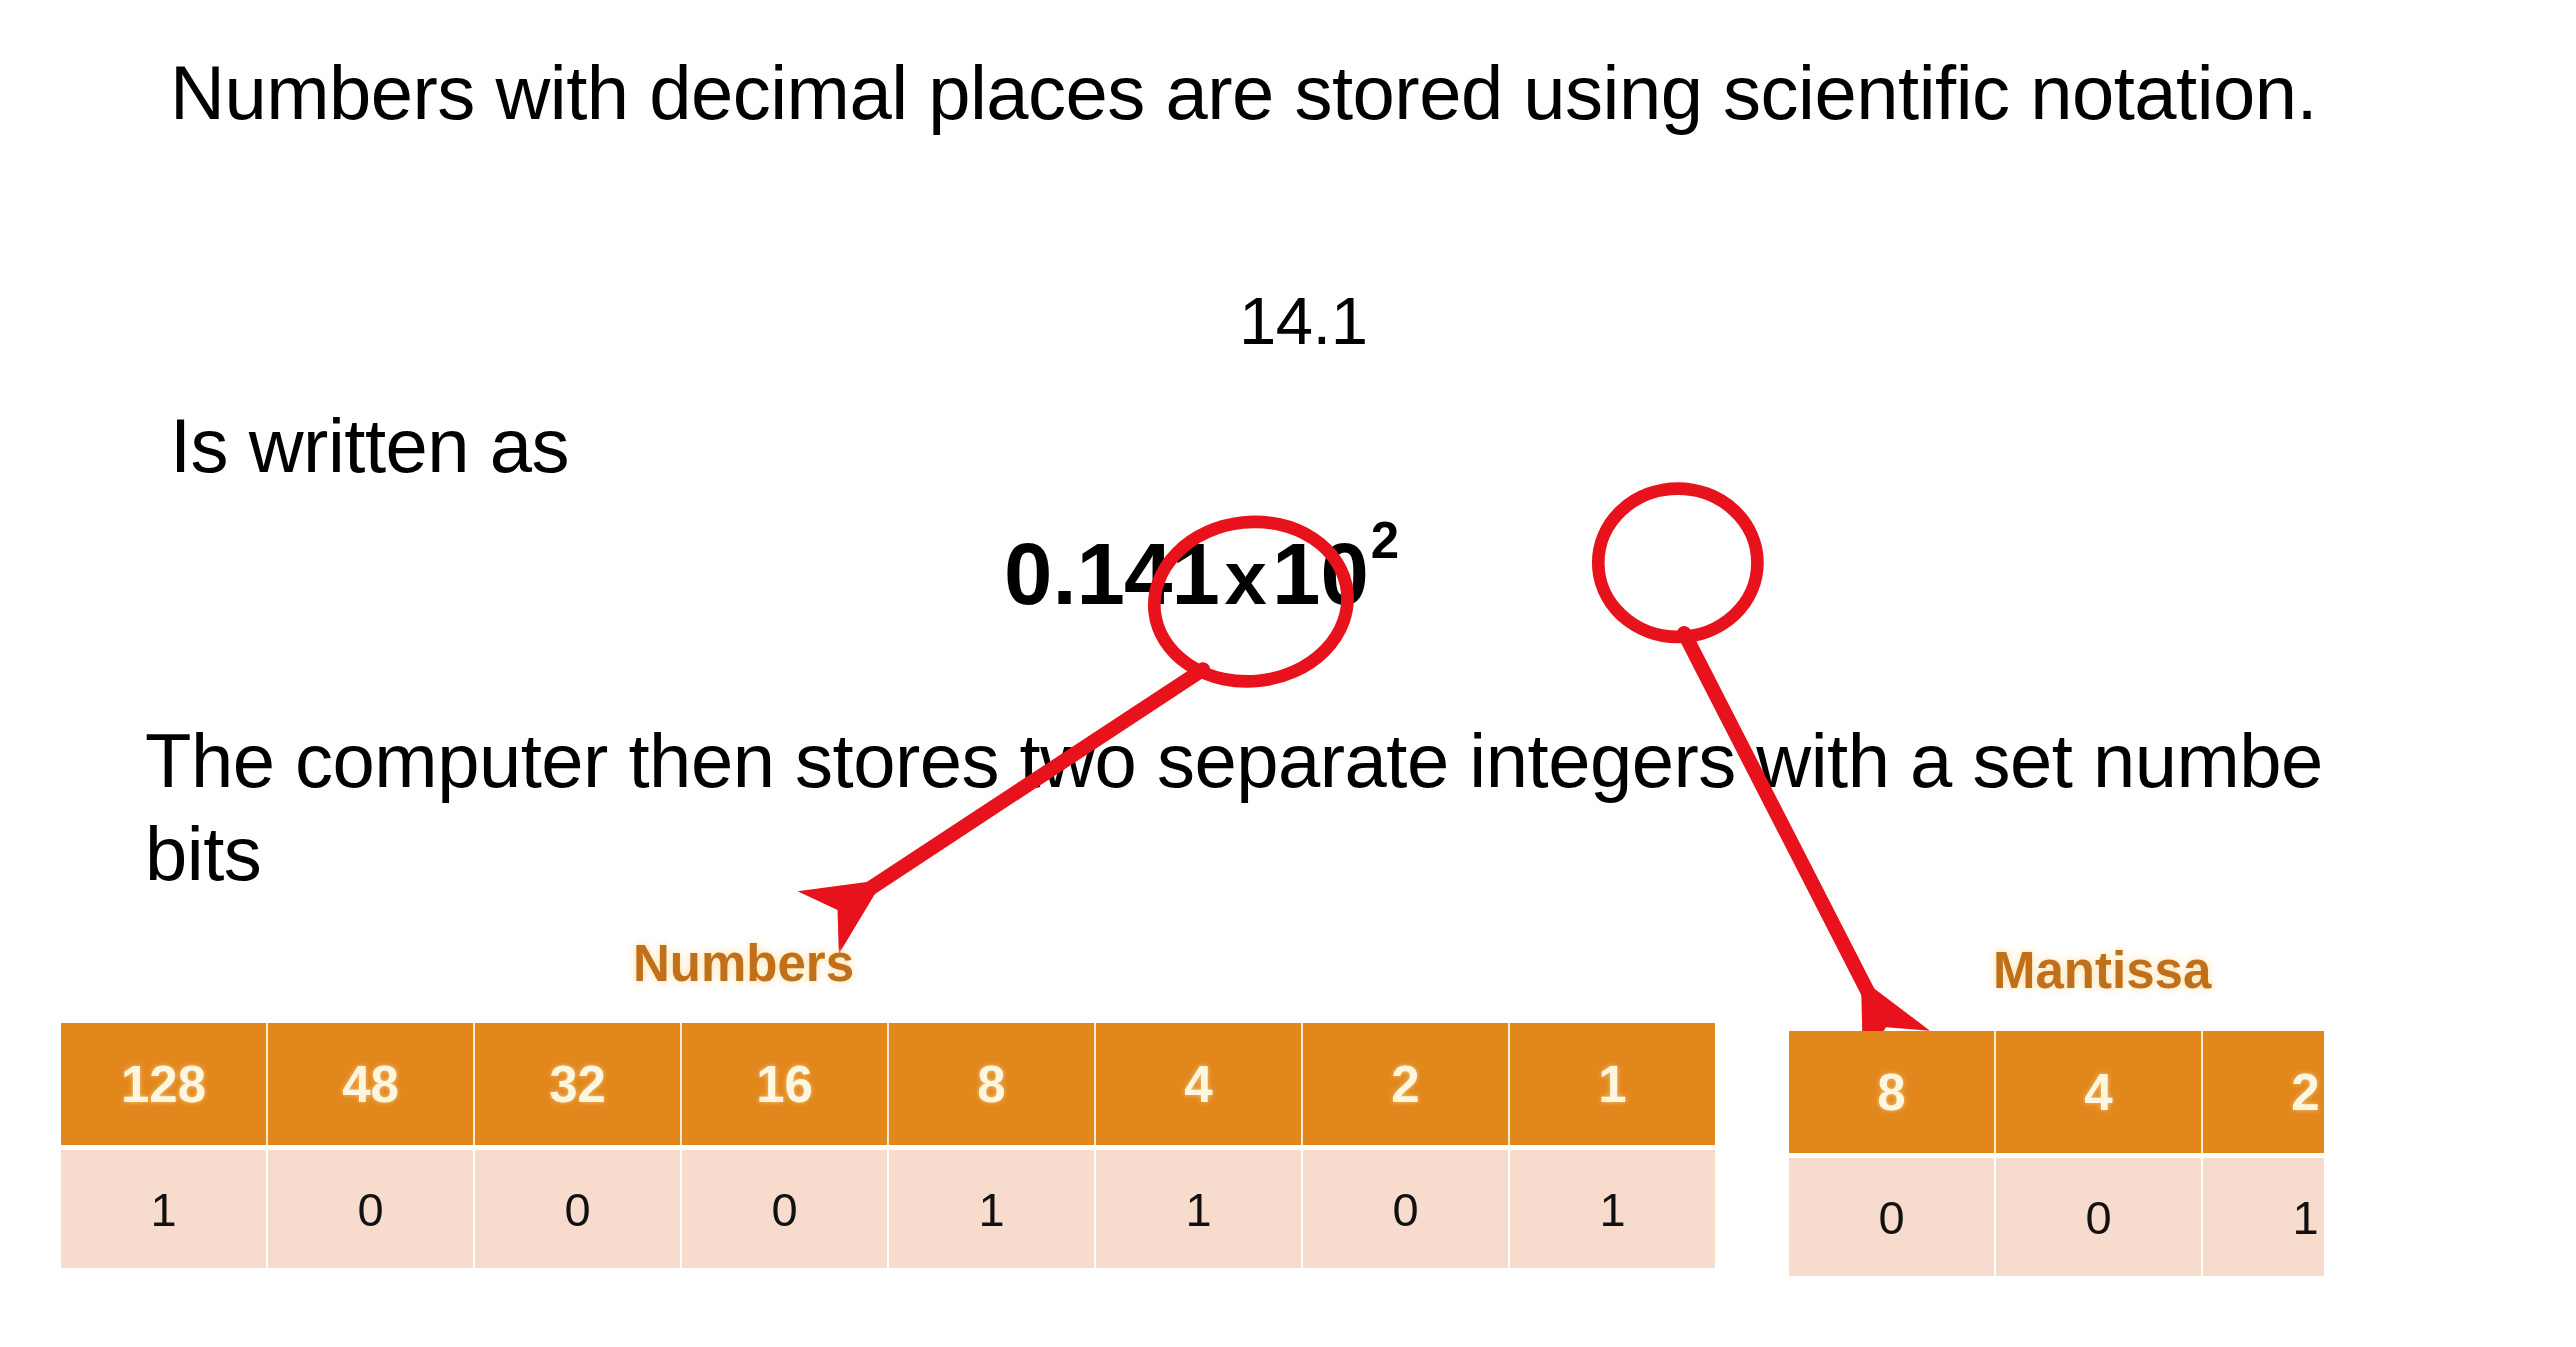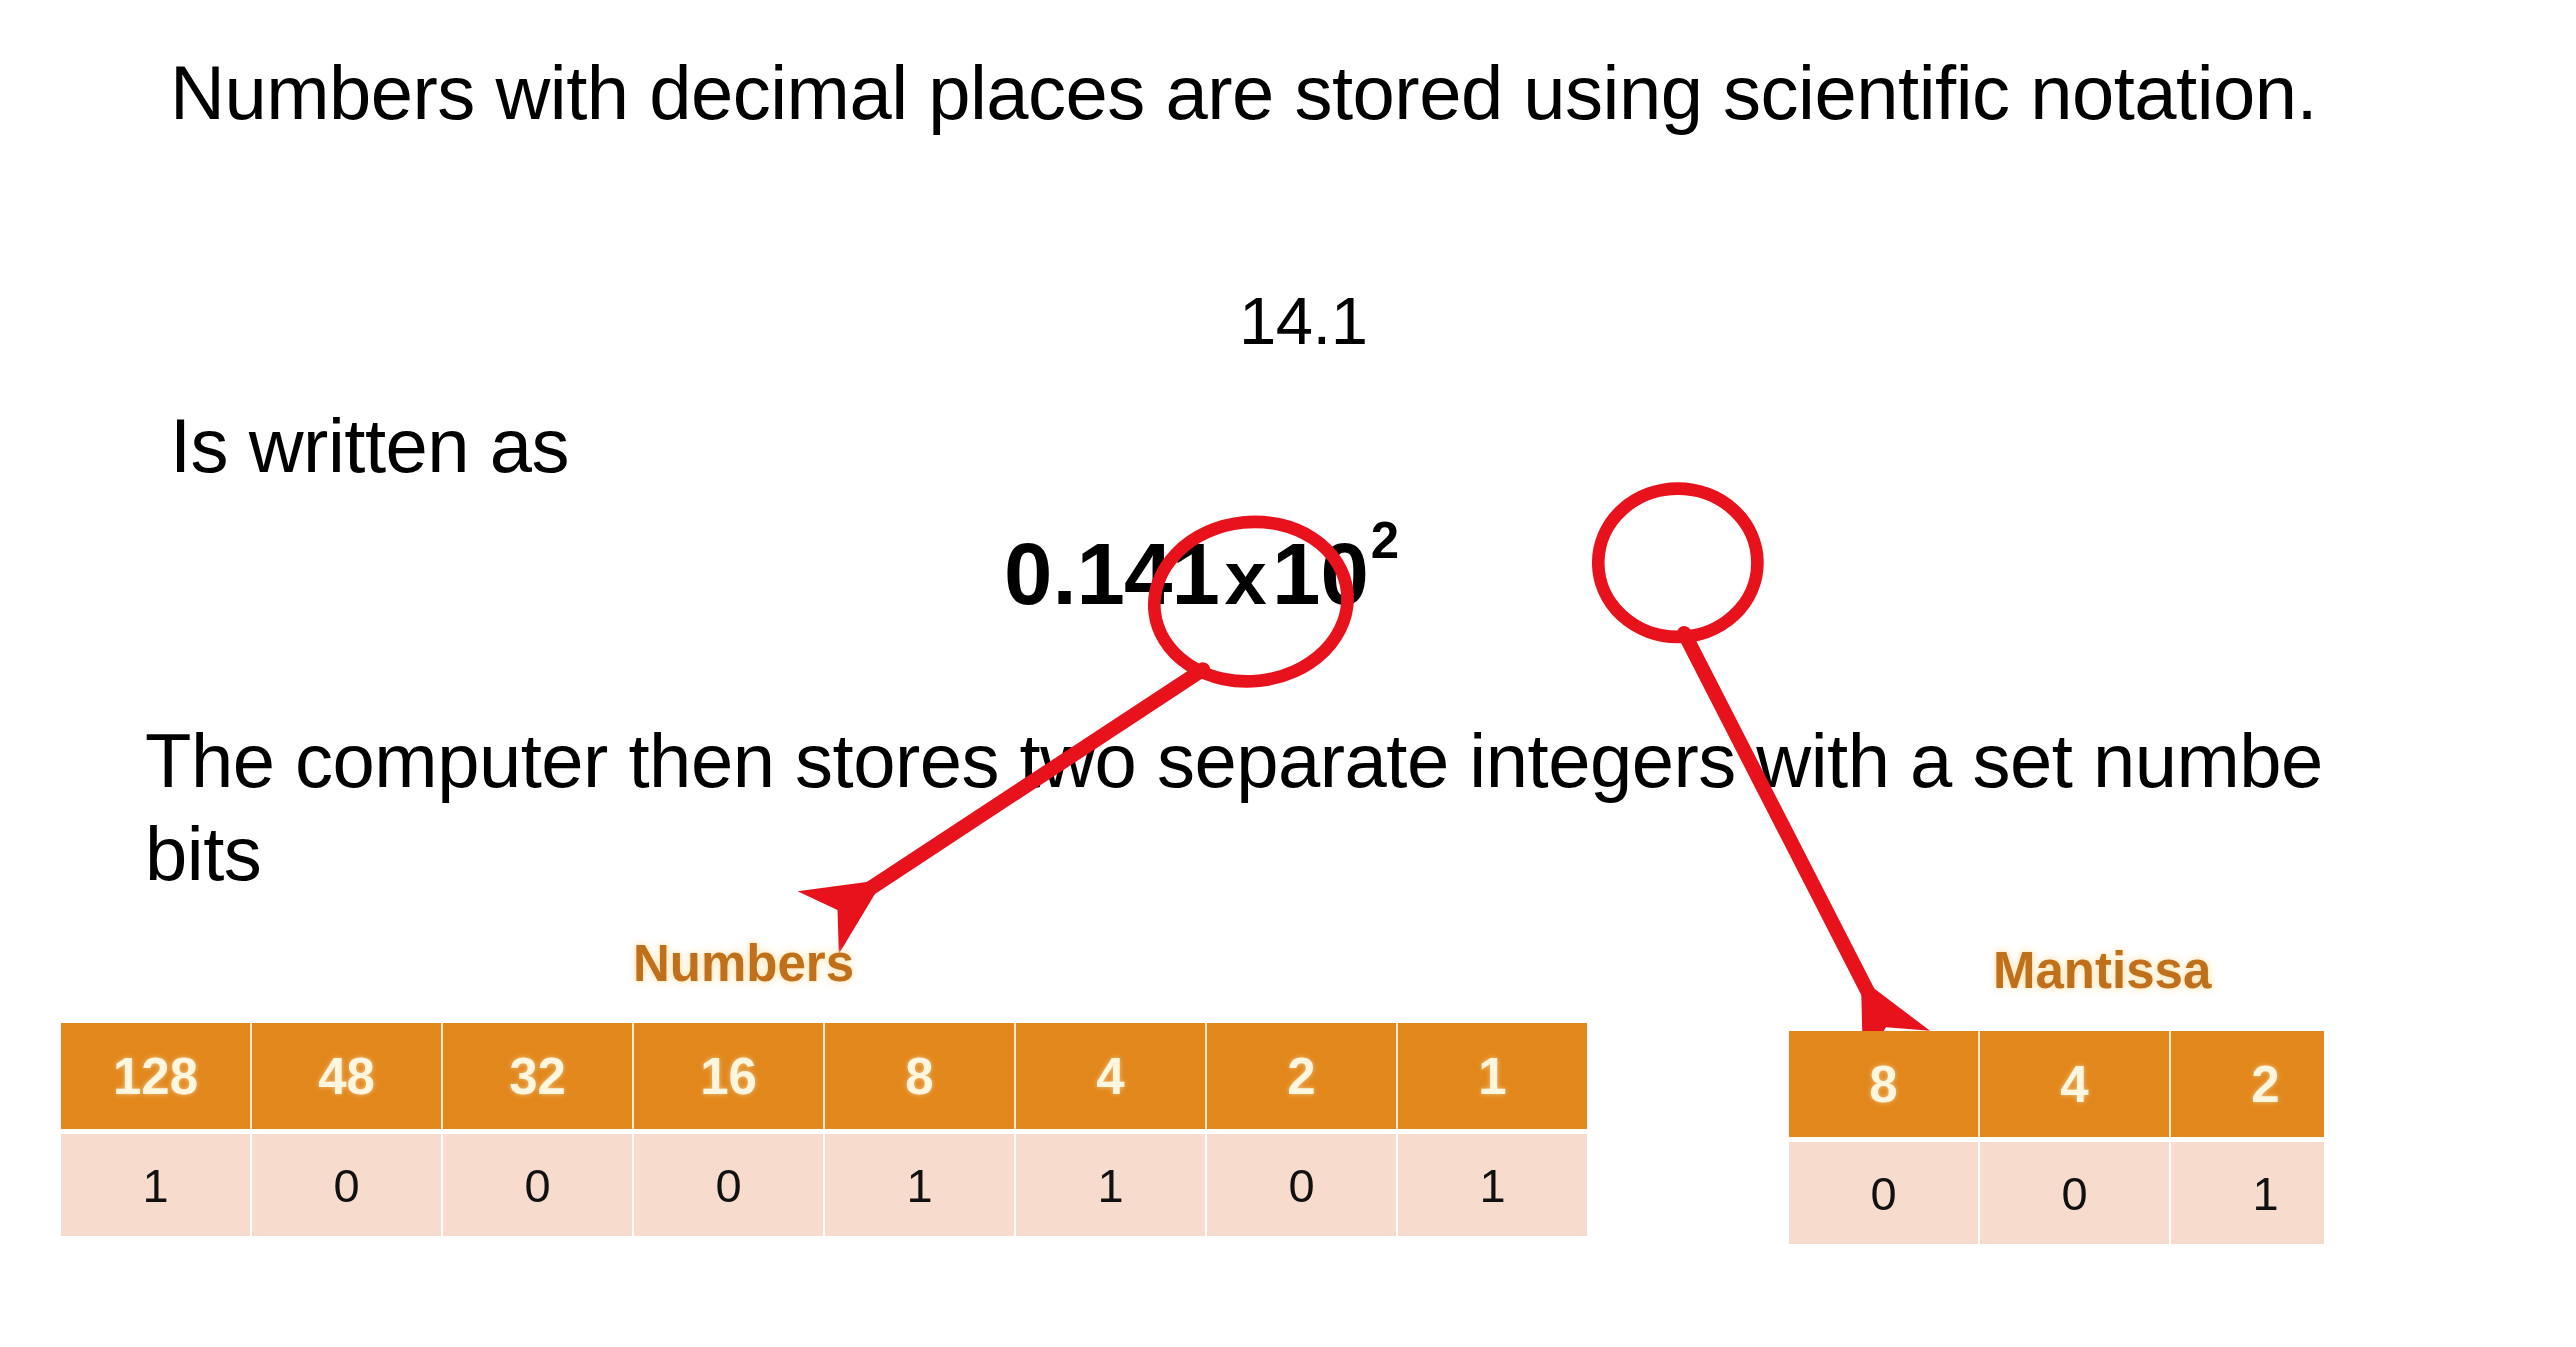--- a/index.html
+++ b/index.html
@@ -110,21 +110,21 @@
   #caption-exponent { left: 1993px; top: 941px; }
 
   
   .bit-table {
     position: absolute;
     border-collapse: separate;
     border-spacing: 0;
     table-layout: fixed;
   }
   .bit-table td {
-    padding: 4px;
+    padding: 12px;
     text-align: center;
     vertical-align: middle;
   }
   .bit-table .hdr td {
     height: 98px;
     background: #E2871C;
     color: #FFF6E0;
     font-family: "Liberation Sans", sans-serif;
     font-weight: bold;
     font-size: 51px;

